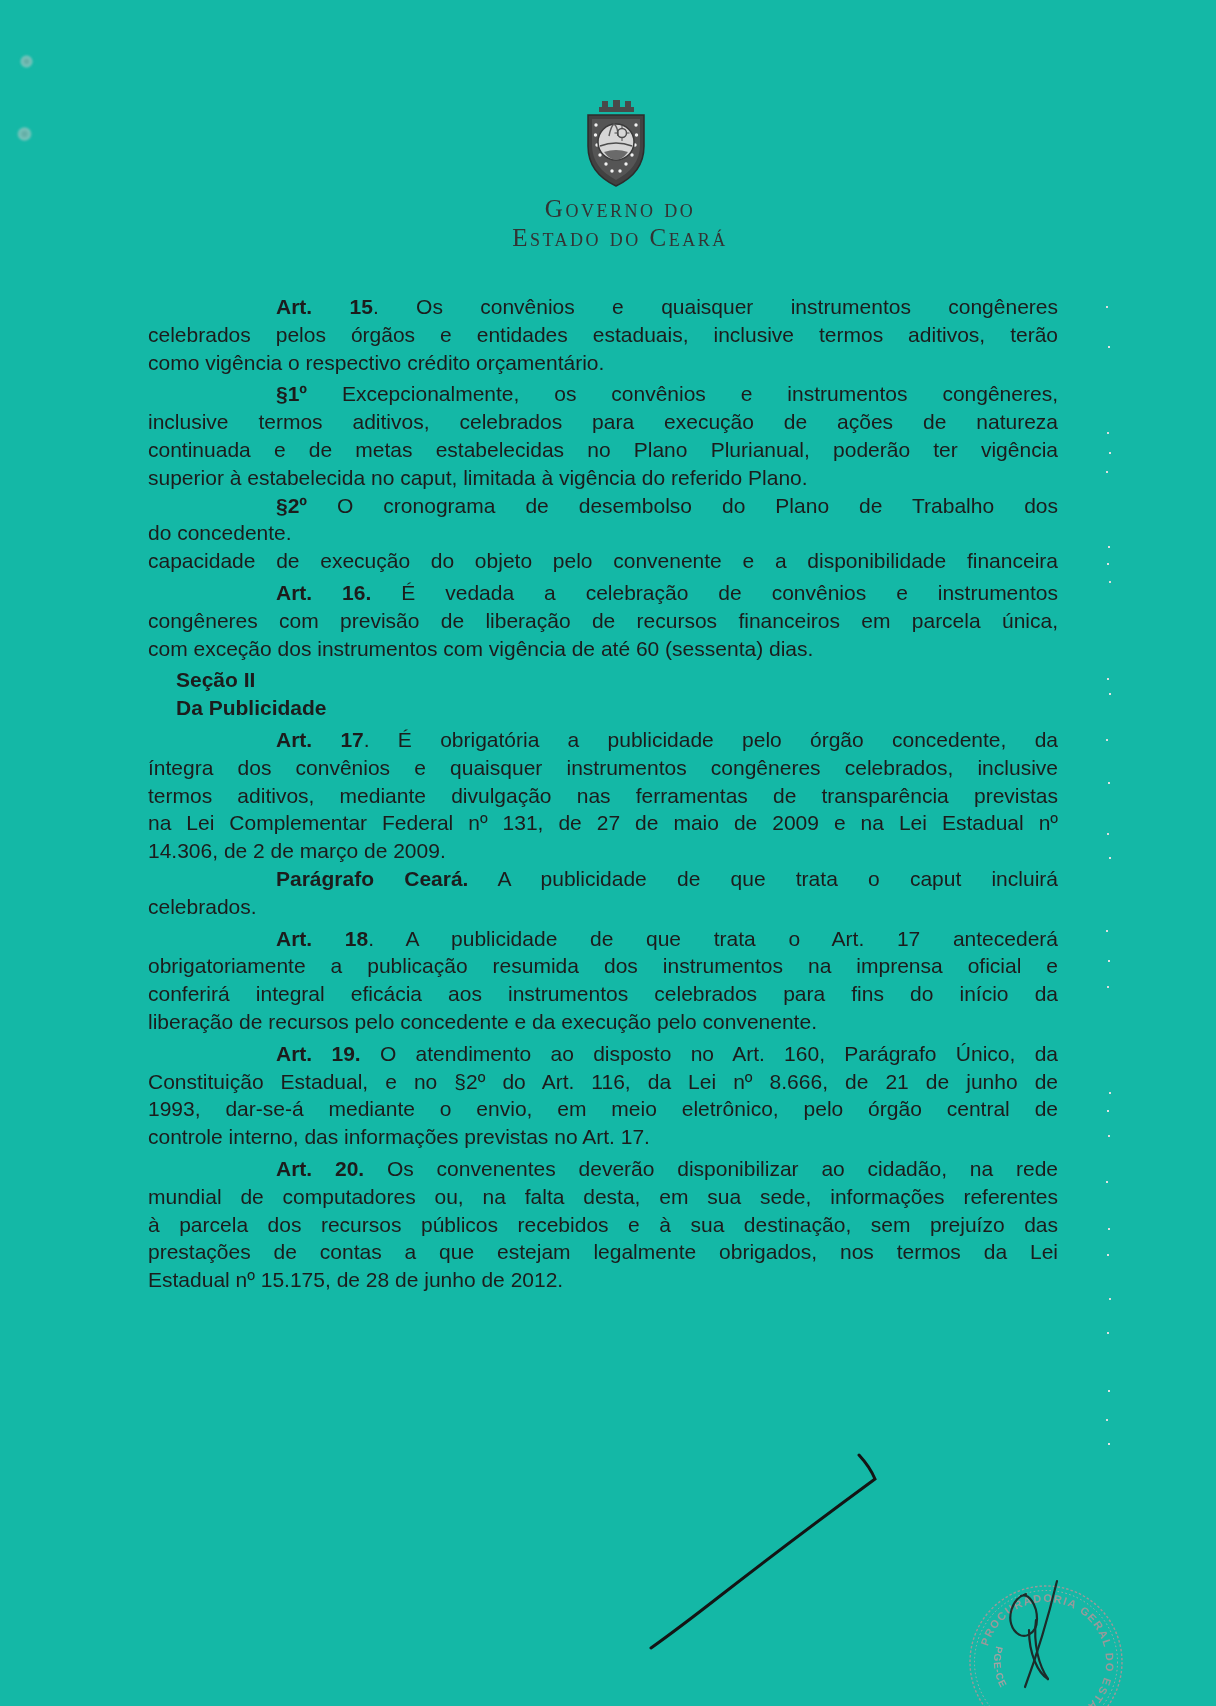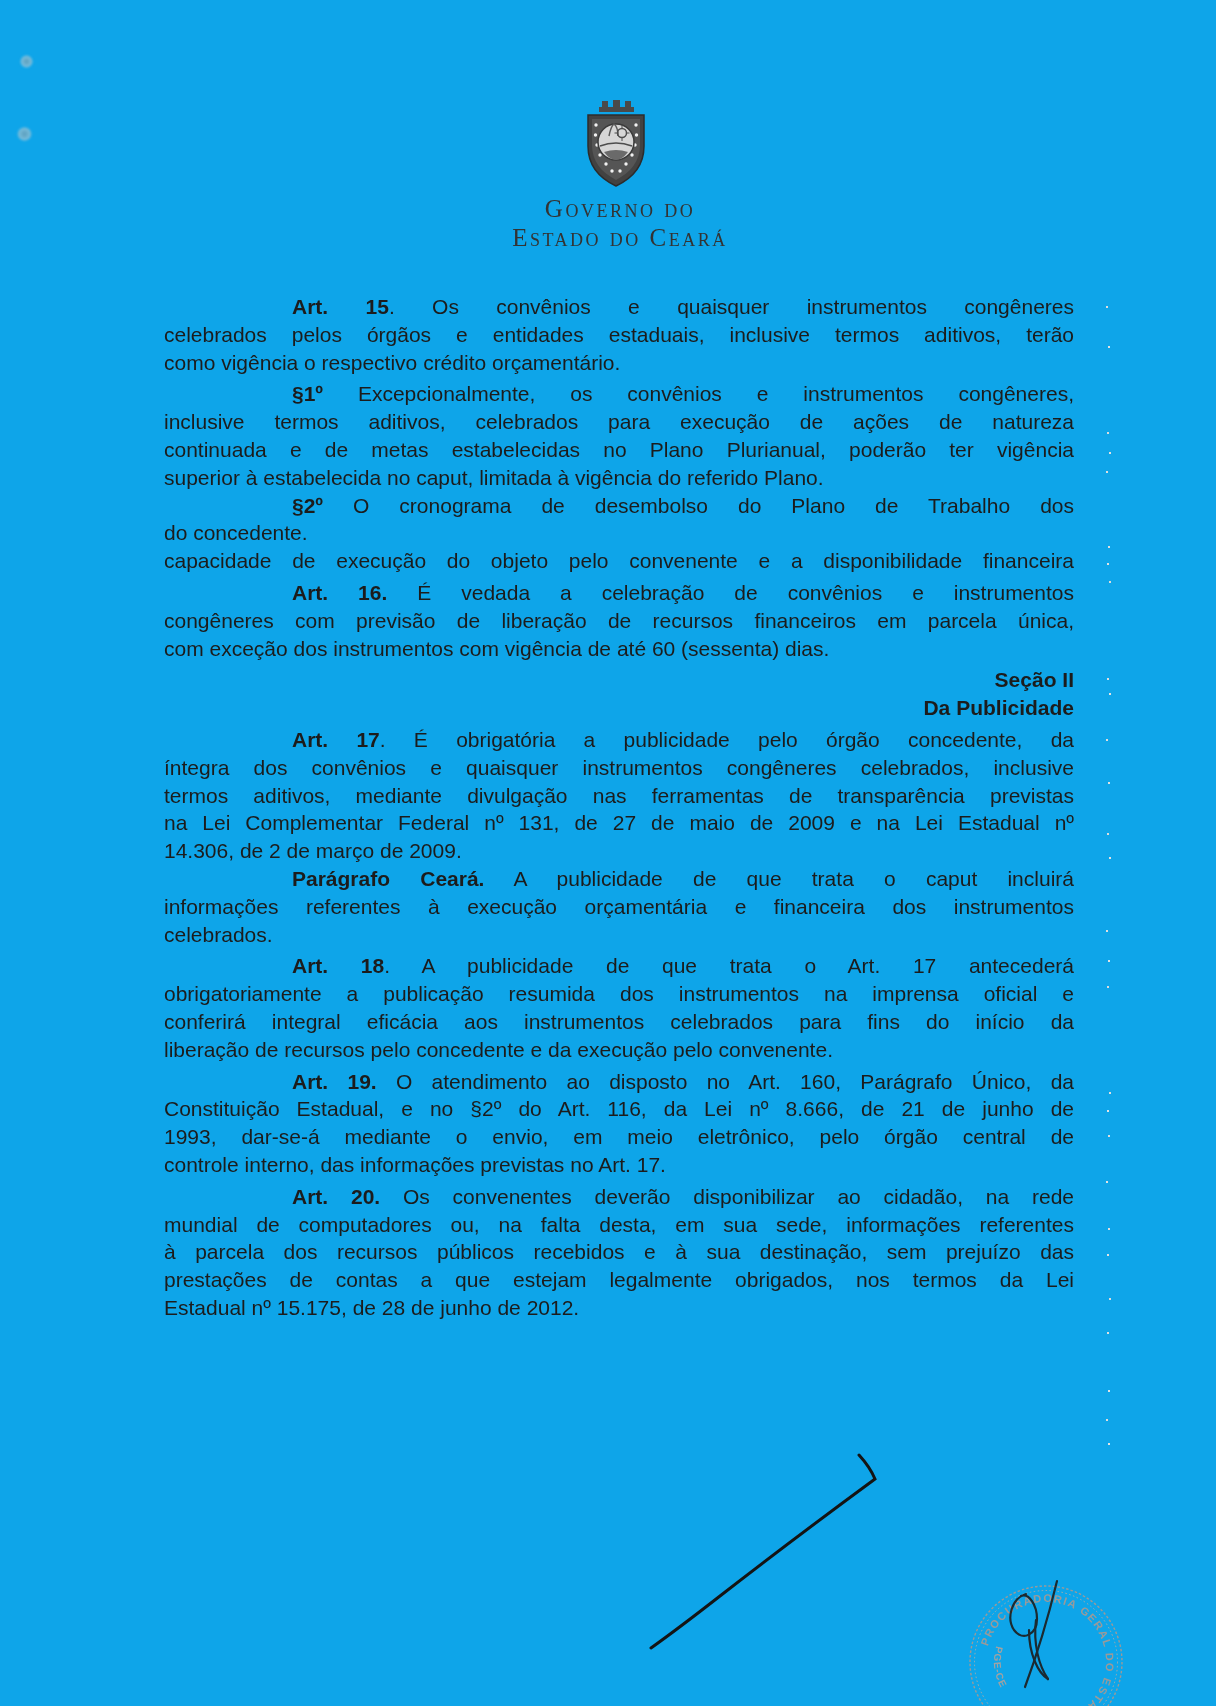--- a/index.html
+++ b/index.html
@@ -1,37 +1,37 @@
 <!DOCTYPE html>
 <html><head>
 <meta charset="utf-8">
 <style>
   html,body { margin:0; padding:0; background:#e8e8e8; }
   .page {
     position:relative; width:1216px; height:1706px;
-    background:#0ea5e9; overflow:hidden; margin:0 auto;
+    background:#14b8a6; overflow:hidden; margin:0 auto;
     font-family:"Liberation Sans", sans-serif; color:#1f1f1f;
   }
   
   .crest { position:absolute; left:582px; top:100px; width:68px; height:88px; }
   .org-name {
     position:absolute; left:418px; top:194px; width:404px; text-align:center;
     font-family:"Liberation Serif", serif; font-variant:small-caps;
     font-size:25px; letter-spacing:2.5px; color:#333; line-height:29px;
   }
   
-  .doc-body { position:absolute; left:164px; top:293px; width:910px;
+  .doc-body { position:absolute; left:148px; top:293px; width:910px;
     font-size:21px; line-height:27.8px; color:#1c1c1c; }
   .block { margin:0; }
   .block.gap { margin-top:4px; }
   .ln { height:27.8px; }
   .ln.j { text-align:justify; text-align-last:justify; text-justify:inter-word; }
   .ln.first { padding-left:128px; }
   .hwrap { padding-left:28px; }
-  .hln { height:27.8px; text-align:right; font-weight:bold; }
+  .hln { height:27.8px; text-align:left; font-weight:bold; }
   b { font-weight:bold; }
   
   .smudge { position:absolute; border-radius:50%; filter:blur(1.2px); opacity:.55;
     background:radial-gradient(circle,#9a9a9a 0%,#cfcfcf 55%,transparent 75%); }
   .smudge.s1 { left:20px; top:55px; width:13px; height:13px; }
   .smudge.s2 { left:17px; top:127px; width:15px; height:14px; }
   .edge-noise { position:absolute; left:1106px; top:306px; width:2px; height:2px;
     background:#dedede;
     box-shadow: 2px 40px #e2e2e2, 1px 126px #dcdcdc, 3px 146px #e2e2e2, 0 165px #dedede,
       2px 240px #dfdfdf, 1px 257px #e3e3e3, 3px 275px #dcdcdc, 1px 372px #e0e0e0,
@@ -117,21 +117,20 @@
       </div>
       <div class="block gap">
         <div class="ln first j"><b>Art. 17</b>. É obrigatória a publicidade pelo órgão concedente, da</div>
         <div class="ln j">íntegra dos convênios e quaisquer instrumentos congêneres celebrados, inclusive</div>
         <div class="ln j">termos aditivos, mediante divulgação nas ferramentas de transparência previstas</div>
         <div class="ln j">na Lei Complementar Federal nº 131, de 27 de maio de 2009 e na Lei Estadual nº</div>
         <div class="ln">14.306, de 2 de março de 2009.</div>
       </div>
       <div class="block">
         <div class="ln first j"><b>Parágrafo Ceará.</b> A publicidade de que trata o caput incluirá</div>
-        <div class="ln j">informações referentes à execução orçamentária e financeira dos instrumentos</div>
         <div class="ln">celebrados.</div>
       </div>
       <div class="block gap">
         <div class="ln first j"><b>Art. 18</b>. A publicidade de que trata o Art. 17 antecederá</div>
         <div class="ln j">obrigatoriamente a publicação resumida dos instrumentos na imprensa oficial e</div>
         <div class="ln j">conferirá integral eficácia aos instrumentos celebrados para fins do início da</div>
         <div class="ln">liberação de recursos pelo concedente e da execução pelo convenente.</div>
       </div>
       <div class="block gap">
         <div class="ln first j"><b>Art. 19.</b> O atendimento ao disposto no Art. 160, Parágrafo Único, da</div>

